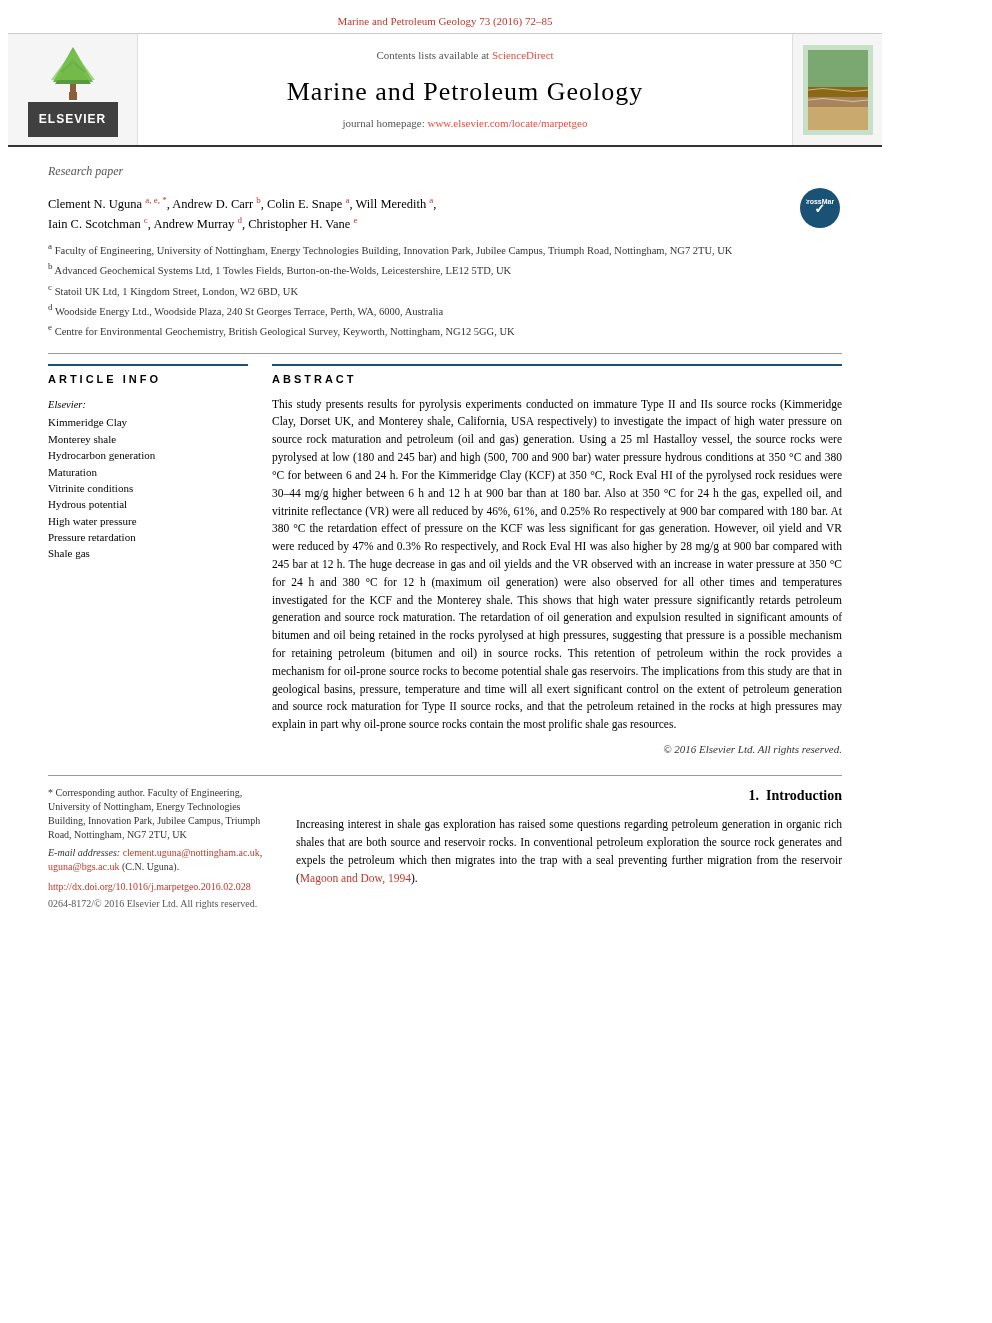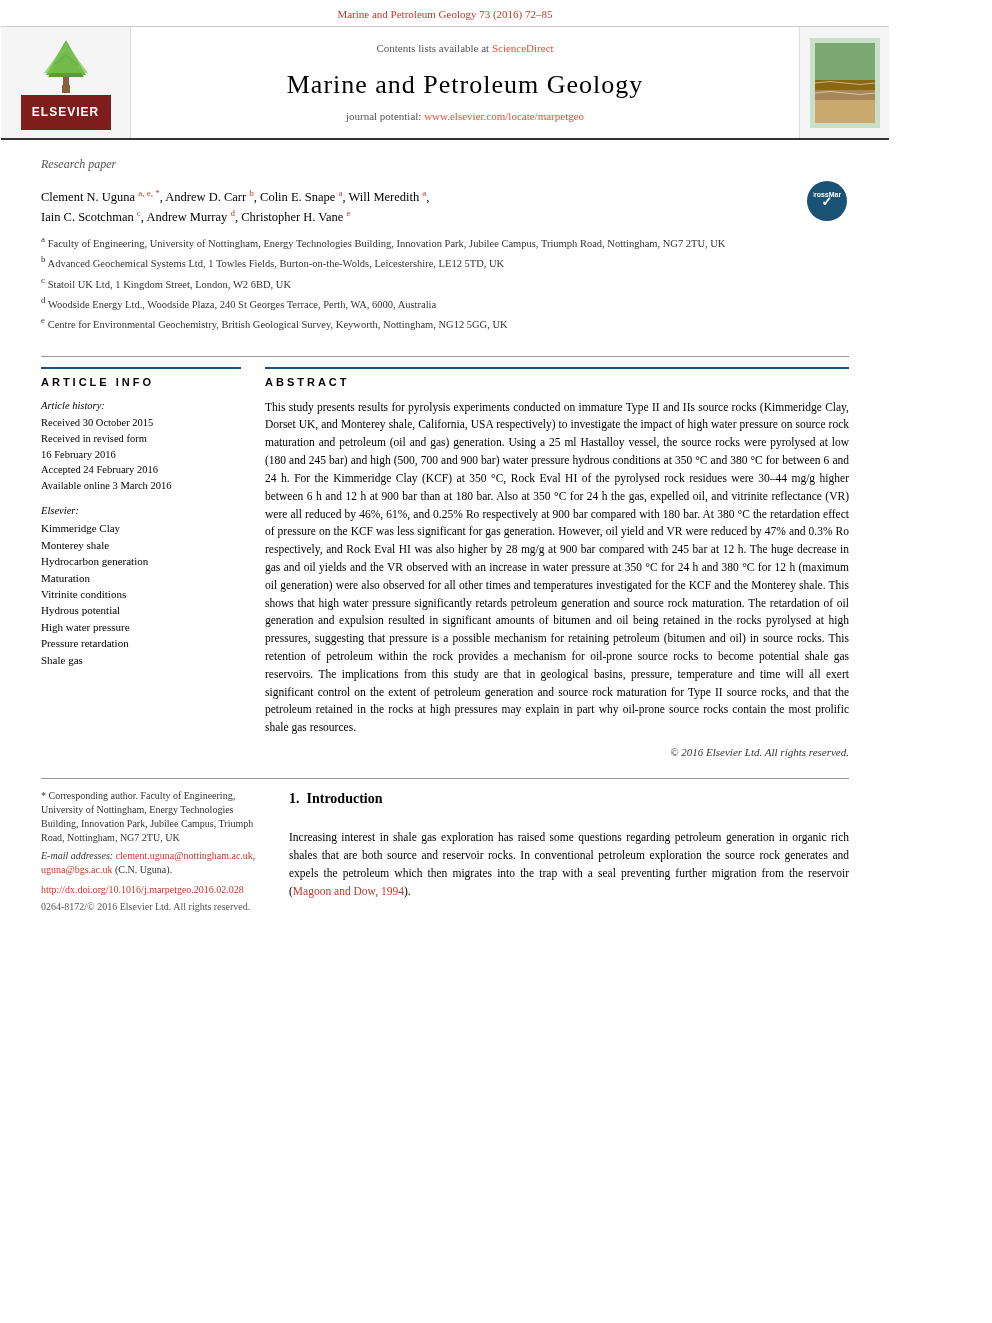--- a/index.html
+++ b/index.html
@@ -9,21 +9,21 @@
       color: #000;
       width: 992px;
       min-height: 1323px;
       font-size: 13px;
       line-height: 1.4;
     }
     .page {
       width: 890px;
       min-height: 1323px;
       background: #fff;
-      padding: 1px;
+      padding: 8px;
     }
     
     .journal-topline {
       text-align: center;
       font-size: 11px;
       color: #c0392b;
       padding: 6px 0 4px 0;
       border-bottom: 1px solid #ccc;
     }
     
@@ -40,21 +40,21 @@
       display: flex;
       flex-direction: column;
       align-items: center;
       justify-content: flex-end;
       padding: 8px;
       border-right: 1px solid #ddd;
     }
     .elsevier-logo {
       width: 90px;
       height: 35px;
-      background: #7f1d1d;
+      background: #404040;
       display: flex;
       align-items: center;
       justify-content: center;
       color: white;
       font-family: Arial, sans-serif;
       font-size: 12px;
       font-weight: bold;
       letter-spacing: 1px;
     }
     
@@ -151,21 +151,21 @@
     }
     .author-sup {
       font-size: 9px;
       vertical-align: super;
       color: #c0392b;
     }
     .affiliations {
       font-size: 10.5px;
       color: #333;
       line-height: 1.5;
-      margin-bottom: 24px;
+      margin-bottom: 14px;
     }
     .affil-item {
       margin-bottom: 2px;
     }
     .affil-sup {
       font-size: 9px;
       vertical-align: super;
     }
     
     .divider {
@@ -247,22 +247,22 @@
     .intro-col-left {
       width: 220px;
       flex-shrink: 0;
     }
     .intro-col-right {
       flex: 1;
     }
     .section-title-center {
       font-size: 14px;
       font-weight: bold;
-      text-align: left;
-      margin-bottom: 20px;
+      text-align: right;
+      margin-bottom: 10px;
       font-family: 'Times New Roman', serif;
     }
     .intro-text {
       font-size: 11.5px;
       line-height: 1.55;
       text-align: justify;
     }
     .intro-text .ref-link {
       color: #c0392b;
       text-decoration: none;
@@ -323,21 +323,21 @@
         <span>ELSEVIER</span>
       </div>
     </div>
 
     <div class="header-center">
       <div class="sciencedirect-line">
         <span>Contents lists available at</span>&nbsp;<a class="sciencedirect-link">ScienceDirect</a>
       </div>
       <div class="journal-title-header">Marine and Petroleum Geology</div>
       <div class="homepage-line">
-        <span>journal potential:</span>&nbsp;<a class="homepage-link">www.elsevier.com/locate/marpetgeo</a>
+        <span>journal homepage:</span>&nbsp;<a class="homepage-link">www.elsevier.com/locate/marpetgeo</a>
       </div>
     </div>
 
     <div class="header-right-logo">
       <svg width="70" height="90" viewBox="0 0 70 90" xmlns="http://www.w3.org/2000/svg">
         <rect width="70" height="90" fill="#c8dfc8"></rect>
         <rect x="5" y="5" width="60" height="80" fill="#b0ccb0" rx="2"></rect>
 
         <rect x="5" y="60" width="60" height="25" fill="#c9a96e"></rect>
         <rect x="5" y="50" width="60" height="12" fill="#a8855a"></rect>
@@ -395,28 +395,20 @@
     </div>
 
     <hr class="divider">
 
     <div class="two-col">
 
       <div class="col-left">
         <div class="article-info-section">
           <div class="section-header">ARTICLE INFO</div>
 
-          <div class="article-history">
-            <div class="article-history-title">Article history:</div>
-            <div class="history-item">Received 30 October 2015</div>
-            <div class="history-item">Received in revised form</div>
-            <div class="history-item">16 February 2016</div>
-            <div class="history-item">Accepted 24 February 2016</div>
-            <div class="history-item">Available online 3 March 2016</div>
-          </div>
 
           <div class="keywords-section">
             <div class="keywords-title">Elsevier:</div>
             <div class="keyword-item">Kimmeridge Clay</div>
             <div class="keyword-item">Monterey shale</div>
             <div class="keyword-item">Hydrocarbon generation</div>
             <div class="keyword-item">Maturation</div>
             <div class="keyword-item">Vitrinite conditions</div>
             <div class="keyword-item">Hydrous potential</div>
             <div class="keyword-item">High water pressure</div>

